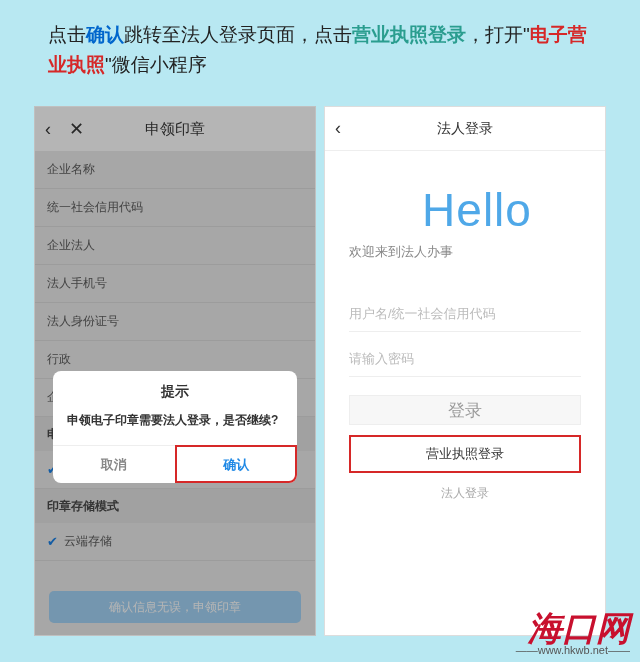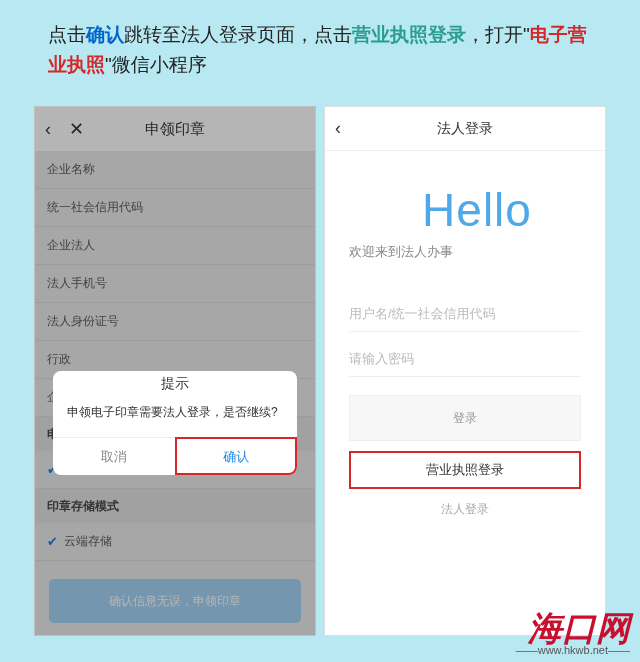--- a/index.html
+++ b/index.html
@@ -13,40 +13,40 @@
 
 
 .phone1 { width: 282px; height: 530px; background: #d6d6d6; border: 1px solid #c0c0c0; position: relative; overflow: hidden; }
 .p1-header { height: 44px; background: #e8e8e8; display: flex; align-items: center; position: relative; }
 .p1-back { position: absolute; left: 10px; font-size: 18px; color: #333; }
 .p1-close { position: absolute; left: 34px; font-size: 18px; color: #333; }
 .p1-title { flex: 1; text-align: center; font-size: 15px; color: #333; }
 .p1-row { height: 38px; display: flex; align-items: center; padding: 0 12px; font-size: 12px; color: #555; border-bottom: 1px solid #c8c8c8; }
 .p1-section { background: #cfcfcf; height: 34px; display: flex; align-items: center; padding: 0 12px; font-size: 12px; color: #444; font-weight: 700; }
 .p1-check { color: #1976d2; margin-right: 6px; font-size: 13px; }
-.p1-bottom-btn { position: absolute; bottom: 12px; left: 14px; right: 14px; height: 44px; background: #95c0e0; border-radius: 5px; display: flex; align-items: center; justify-content: center; font-size: 12px; color: #e8e8e8; }
+.p1-bottom-btn { position: absolute; bottom: 12px; left: 14px; right: 14px; height: 32px; background: #95c0e0; border-radius: 5px; display: flex; align-items: center; justify-content: center; font-size: 12px; color: #e8e8e8; }
 .p1-overlay { position: absolute; top: 0; left: 0; right: 0; bottom: 0; background: rgba(0,0,0,0.22); }
-.p1-dialog { position: absolute; top: 264px; left: 18px; right: 18px; background: #fff; border-radius: 8px; padding-top: 4px; }
+.p1-dialog { position: absolute; top: 264px; left: 18px; right: 18px; background: #fff; border-radius: 8px; padding-top: 12px; font-weight: bold; }
 .p1-dlg-title { text-align: center; font-size: 14px; color: #333; margin-bottom: 10px; }
 .p1-dlg-msg { padding: 0 14px 16px; font-size: 12px; color: #333; line-height: 18px; }
 .p1-dlg-actions { display: flex; border-top: 1px solid #eee; height: 38px; }
 .p1-dlg-btn { flex: 1; display: flex; align-items: center; justify-content: center; font-size: 13px; }
 .p1-dlg-cancel { color: #888; border-right: 1px solid #eee; }
 .p1-dlg-confirm { color: #1e88e5; }
 .p1-dlg-hl { position: absolute; bottom: 0; right: 0; width: 50%; height: 38px; border: 2px solid #d62828; border-radius: 0 0 8px 0; pointer-events: none; }
 
 
 .phone2 { width: 282px; height: 530px; background: #fff; border: 1px solid #ddd; position: relative; }
 .p2-header { height: 44px; display: flex; align-items: center; position: relative; border-bottom: 1px solid #eee; }
 .p2-back { position: absolute; left: 10px; font-size: 18px; color: #333; }
 .p2-title { flex: 1; text-align: center; font-size: 14px; color: #333; }
 .p2-hello { font-size: 46px; font-weight: 400; color: #4fa8e8; margin: 32px 0 6px 24px; letter-spacing: 1px; text-align: center; }
 .p2-welcome { font-size: 13px; color: #888; margin-left: 24px; margin-bottom: 44px; }
 .p2-input { margin: 0 24px 18px; padding-bottom: 8px; border-bottom: 1px solid #eee; font-size: 13px; color: #bbb; }
-.p2-btn { margin: 15px 24px 10px; height: 46px; background: #f7f7f7; display: flex; align-items: center; justify-content: center; font-size: 12px; color: #999; border: 1px solid #eee; }
+.p2-btn { margin: 15px 24px 10px; height: 30px; background: #f7f7f7; display: flex; align-items: center; justify-content: center; font-size: 17px; color: #999; border: 1px solid #eee; }
 .p2-btn-hl { margin: 10px 24px 10px; height: 38px; background: #fff; display: flex; align-items: center; justify-content: center; font-size: 13px; color: #333; border: 2px solid #d62828; }
 .p2-quick { text-align: center; font-size: 12px; color: #aaa; margin-top: 12px; }
 
 
 .watermark { position: absolute; right: 10px; bottom: 6px; text-align: right; }
 .wm-logo { font-size: 34px; font-weight: bold; font-style: italic; color: #c8102e; font-family: "KaiTi", serif; line-height: 1; }
 .wm-url { font-size: 11px; color: #555; margin-top: -2px; }
 </style>
 </head>
 <body>

